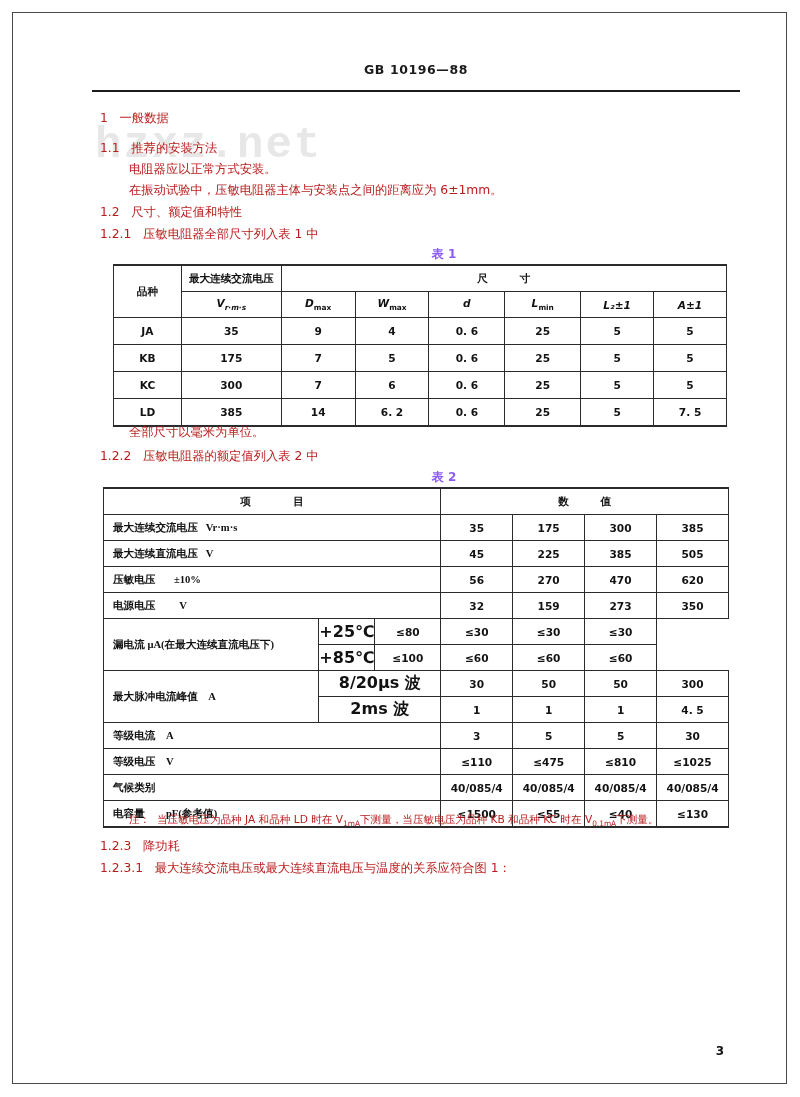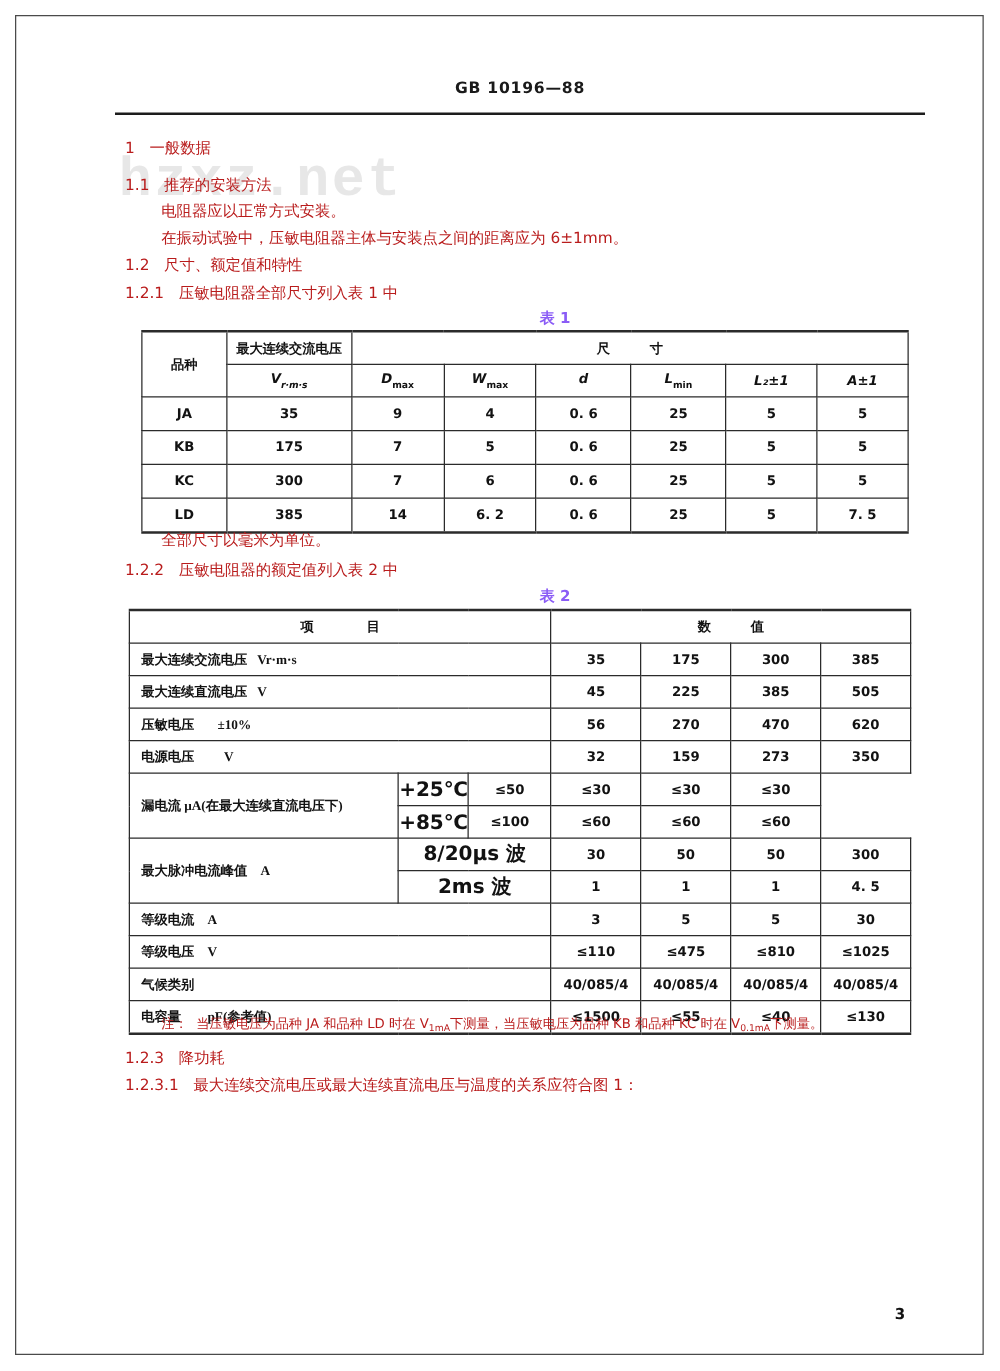--- a/index.html
+++ b/index.html
@@ -305,21 +305,21 @@
           <td class="left" colspan="3"><span>电源电压</span>&nbsp;&nbsp;&nbsp;&nbsp;&nbsp;&nbsp;&nbsp;&nbsp;&nbsp;<span>V</span></td>
           <td>32</td>
           <td>159</td>
           <td>273</td>
           <td>350</td>
         </tr>
 
         <tr>
           <td class="left" rowspan="2">漏电流 μA(在最大连续直流电压下)</td>
           <td class="sub">+25℃</td>
-          <td>≤50</td>
+          <td>≤80</td>
           <td>≤30</td>
           <td>≤30</td>
           <td>≤30</td>
         </tr>
 
         <tr>
           <td class="sub">+85℃</td>
           <td>≤100</td>
           <td>≤60</td>
           <td>≤60</td>

